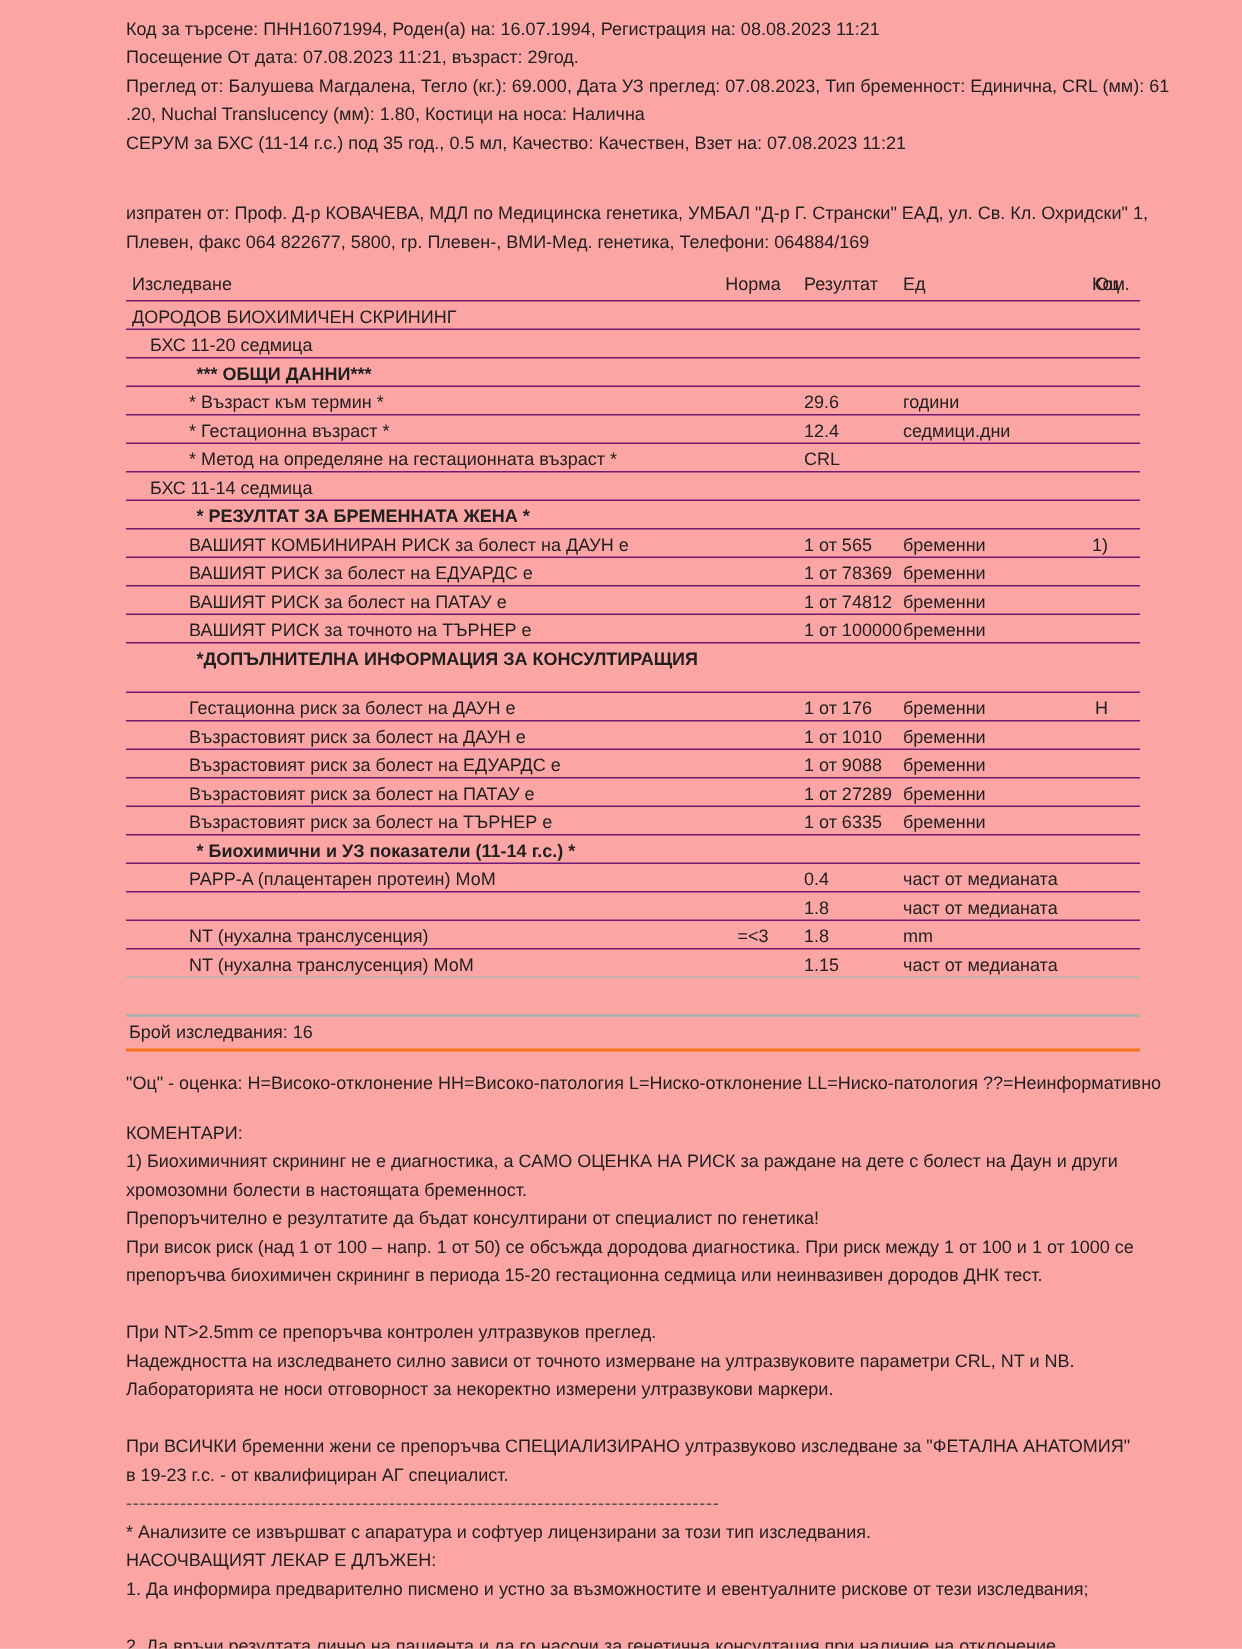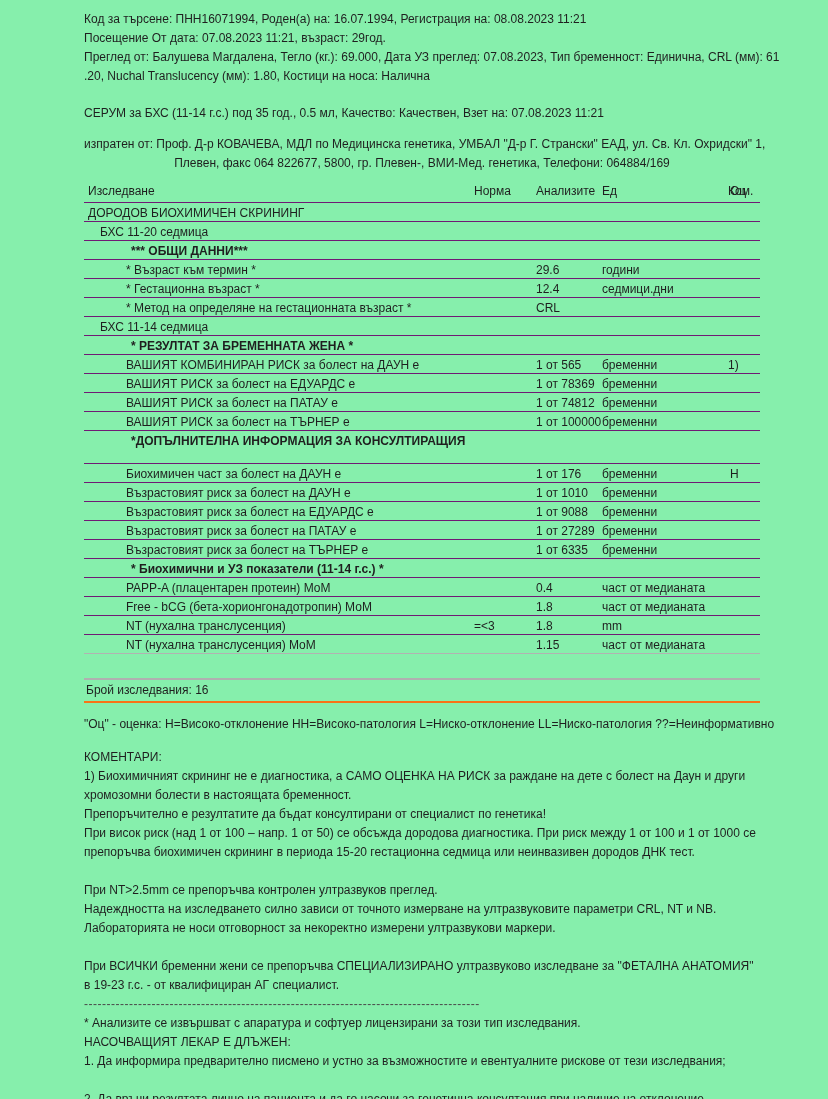--- a/index.html
+++ b/index.html
@@ -1,40 +1,40 @@
 <!DOCTYPE html>
 <html><head>
 <meta charset="utf-8">
 <style>
   html,body{margin:0;padding:0;}
   body{background:#e9e9e9;}
   .doc{
     position:relative;
     width:828px;height:1099px;
-    background:#86efac;
+    background:#fca5a5;
     font-family:"Liberation Sans","DejaVu Sans",sans-serif;
     color:#1f1f1f;
     overflow:hidden;
   }
   .content{position:absolute;left:84px;top:10px;width:676px;}
   .hline{font-size:12px;line-height:19px;white-space:nowrap;}
-  .specimen{margin-top:18px;}
-  .sender{margin-top:12px;text-align:center;}
+  .specimen{margin-top:0;}
+  .sender{margin-top:28px;}
 
   
   .rtable{margin-top:8px;border-bottom:1px solid #b2b2b2;}
   .thead{position:relative;height:21px;font-size:12px;}
   .thead span,.trow span{position:absolute;top:2px;line-height:16px;font-size:12px;white-space:nowrap;}
   .trow{position:relative;height:18px;border-top:1px solid #701a75;}
   .trow.blank{height:14px;border-top:none;}
   .cn.i0{left:4px;}
   .cn.i1{left:16px;}
   .cn.i2{left:47px;font-weight:bold;}
   .cn.i3{left:42px;}
-  .cnorm{left:390px;width:56px;text-align:left;}
+  .cnorm{left:390px;width:56px;text-align:center;}
   .cres{left:452px;}
   .cunit{left:518px;}
   .coc{left:646px;}
   .ccom{left:644px;}
 
   
   .countbox{
     margin-top:24px;
     border-top:2px solid #b0b0b0;
     border-bottom:2px solid #f97316;
@@ -62,21 +62,21 @@
       <div class="sender">
         <div class="hline">изпратен от: Проф. Д-р КОВАЧЕВА, МДЛ по Медицинска генетика, УМБАЛ "Д-р Г. Странски" ЕАД, ул. Св. Кл. Охридски" 1,</div>
         <div class="hline">Плевен, факс 064 822677, 5800, гр. Плевен-, ВМИ-Мед. генетика, Телефони: 064884/169</div>
       </div>
     </div>
 
     <div class="rtable">
       <div class="thead">
         <span class="cn i0">Изследване</span>
         <span class="cnorm">Норма</span>
-        <span class="cres">Анализите</span>
+        <span class="cres">Резултат</span>
         <span class="cunit">Ед</span>
         <span class="coc">Оц</span>
         <span class="ccom">Ком.</span>
       </div>
 
       <div class="trow">
         <span class="cn i0">ДОРОДОВ БИОХИМИЧЕН СКРИНИНГ</span>
       </div>
       <div class="trow">
         <span class="cn i1">БХС 11-20 седмица</span>
@@ -114,30 +114,30 @@
         <span class="cn i3">ВАШИЯТ РИСК за болест на ЕДУАРДС е</span>
         <span class="cres">1 от 78369</span>
         <span class="cunit">бременни</span>
       </div>
       <div class="trow">
         <span class="cn i3">ВАШИЯТ РИСК за болест на ПАТАУ е</span>
         <span class="cres">1 от 74812</span>
         <span class="cunit">бременни</span>
       </div>
       <div class="trow">
-        <span class="cn i3">ВАШИЯТ РИСК за болест на ТЪРНЕР е</span>
+        <span class="cn i3">ВАШИЯТ РИСК за точното на ТЪРНЕР е</span>
         <span class="cres">1 от 100000</span>
         <span class="cunit">бременни</span>
       </div>
       <div class="trow">
         <span class="cn i2">*ДОПЪЛНИТЕЛНА ИНФОРМАЦИЯ ЗА КОНСУЛТИРАЩИЯ</span>
       </div>
       <div class="trow blank"></div>
       <div class="trow">
-        <span class="cn i3">Биохимичен част за болест на ДАУН е</span>
+        <span class="cn i3">Гестационна риск за болест на ДАУН е</span>
         <span class="cres">1 от 176</span>
         <span class="cunit">бременни</span>
         <span class="coc">Н</span>
       </div>
       <div class="trow">
         <span class="cn i3">Възрастовият риск за болест на ДАУН е</span>
         <span class="cres">1 от 1010</span>
         <span class="cunit">бременни</span>
       </div>
       <div class="trow">
@@ -157,21 +157,20 @@
       </div>
       <div class="trow">
         <span class="cn i2">* Биохимични  и УЗ показатели (11-14 г.с.) *</span>
       </div>
       <div class="trow">
         <span class="cn i3">PAPP-A (плацентарен протеин) МоМ</span>
         <span class="cres">0.4</span>
         <span class="cunit">част от медианата</span>
       </div>
       <div class="trow">
-        <span class="cn i3">Free - bCG (бета-хорионгонадотропин) МоМ</span>
         <span class="cres">1.8</span>
         <span class="cunit">част от медианата</span>
       </div>
       <div class="trow">
         <span class="cn i3">NT (нухална транслусенция)</span>
         <span class="cnorm">=&lt;3</span>
         <span class="cres">1.8</span>
         <span class="cunit">mm</span>
       </div>
       <div class="trow">

